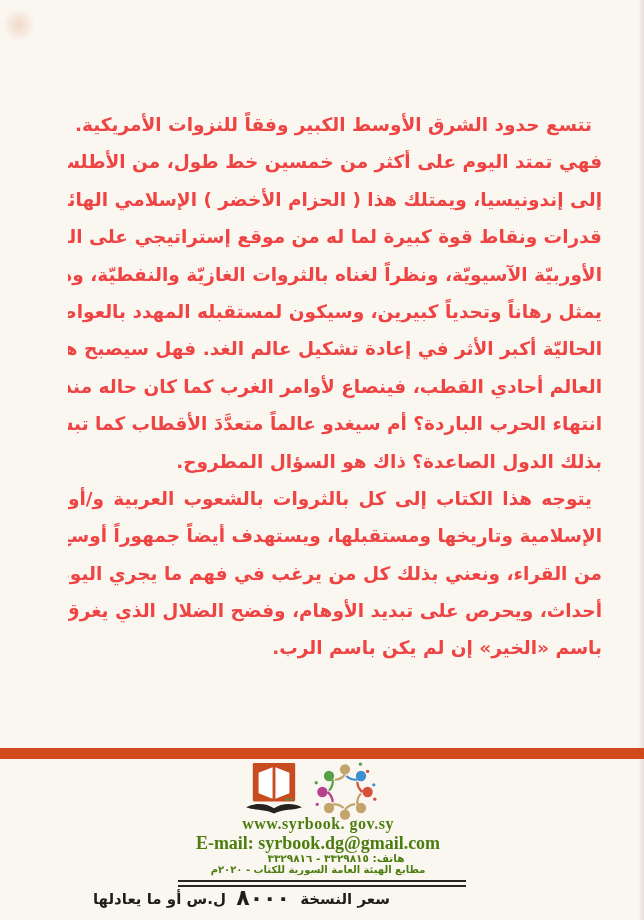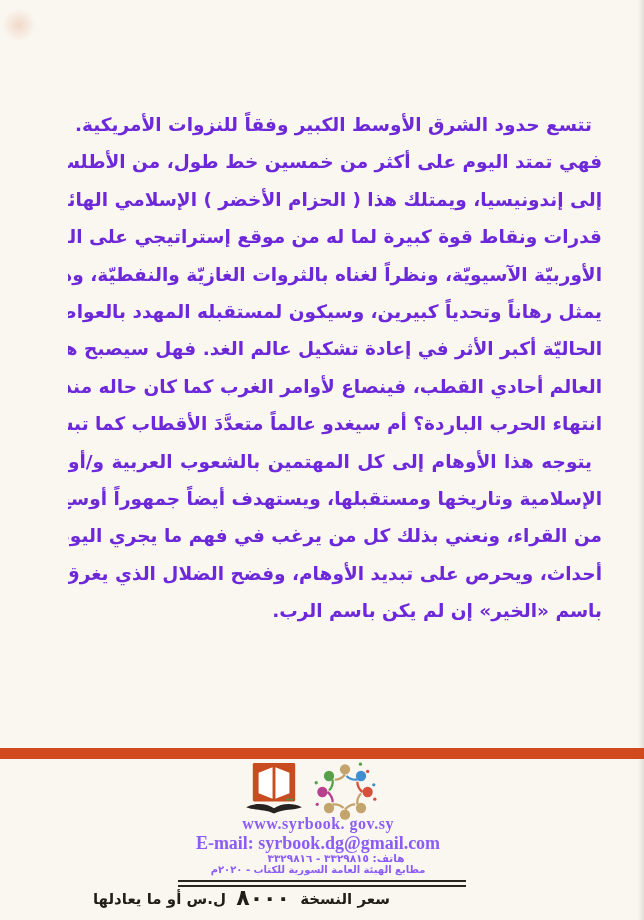--- a/index.html
+++ b/index.html
@@ -13,33 +13,33 @@
     position:absolute;left:2px;top:8px;width:34px;height:34px;border-radius:50%;
     background:radial-gradient(circle,rgba(210,110,55,.22),rgba(210,110,55,0) 70%);
   }
   .edge-shade{
     position:absolute;right:0;top:0;width:6px;height:920px;
     background:linear-gradient(to left,rgba(120,110,100,.18),rgba(120,110,100,0));
   }
   
   .blurb{
     position:absolute;left:68px;top:106px;width:534px;
-    direction:rtl;color:#6d28d9;font-weight:bold;font-size:18.5px;
+    direction:rtl;color:#ef4444;font-weight:bold;font-size:18.5px;
   }
   .blurb .line{
     height:37.4px;line-height:37.4px;overflow:hidden;
     text-align:justify;text-align-last:justify;white-space:nowrap;
   }
   .blurb .line.end{text-align:right;text-align-last:right;}
   .blurb .line.indent{padding-right:10px;}
   
   .stripe{position:absolute;left:0;top:748px;width:644px;height:11px;background:#d14a1d;}
   .book-logo{position:absolute;left:245px;top:763px;}
   .emblem{position:absolute;left:309px;top:760px;}
-  .f-line{position:absolute;left:0;width:636px;text-align:center;color:#8b5cf6;}
+  .f-line{position:absolute;left:0;width:636px;text-align:center;color:#4d7c0f;}
   .f-www{top:815px;font-family:"Liberation Serif",serif;font-weight:bold;font-size:16px;letter-spacing:.5px;}
   .f-mail{top:833px;font-family:"Liberation Serif",serif;font-weight:bold;font-size:18px;}
   .f-phone{top:852px;font-size:10.5px;font-weight:bold;direction:rtl;padding-left:18px;}
   .f-pub{top:864px;font-size:10px;font-weight:bold;direction:rtl;}
   .rule{
     position:absolute;left:178px;top:880px;width:288px;height:3px;
     border-top:2px solid #2b2520;border-bottom:2px solid #2b2520;
   }
   .f-price{
     position:absolute;left:150px;top:886px;width:240px;direction:rtl;text-align:right;
@@ -58,21 +58,22 @@
 <div class="blurb">
   <div class="line end indent">تتسع حدود الشرق الأوسط الكبير وفقاً للنزوات الأمريكية.</div>
   <div class="line">فهي تمتد اليوم على أكثر من خمسين خط طول، من الأطلسي</div>
   <div class="line">إلى إندونيسيا، ويمتلك هذا ( الحزام الأخضر ) الإسلامي الهائل</div>
   <div class="line">قدرات ونقاط قوة كبيرة لما له من موقع إستراتيجي على التخوم</div>
   <div class="line">الأوربيّة الآسيويّة، ونظراً لغناه بالثروات الغازيّة والنفطيّة، وهو</div>
   <div class="line">يمثل رهاناً وتحدياً كبيرين، وسيكون لمستقبله المهدد بالعواصف</div>
   <div class="line">الحاليّة أكبر الأثر في إعادة تشكيل عالم الغد. فهل سيصبح هذا</div>
   <div class="line">العالم أحادي القطب، فينصاع لأوامر الغرب كما كان حاله منذ</div>
   <div class="line">انتهاء الحرب الباردة؟ أم سيغدو عالماً متعدَّدَ الأقطاب كما تبشِّرُ</div>
-  <div class="line indent">يتوجه هذا الأوهام إلى كل المهتمين بالشعوب العربية و/أو</div>
+  <div class="line end">بذلك الدول الصاعدة؟ ذاك هو السؤال المطروح.</div>
+  <div class="line indent">يتوجه هذا الكتاب إلى كل بالثروات بالشعوب العربية و/أو</div>
   <div class="line">الإسلامية وتاريخها ومستقبلها، ويستهدف أيضاً جمهوراً أوسع</div>
   <div class="line">من القراء، ونعني بذلك كل من يرغب في فهم ما يجري اليوم من</div>
   <div class="line">أحداث، ويحرص على تبديد الأوهام، وفضح الضلال الذي يغرق</div>
   <div class="line end">باسم «الخير» إن لم يكن باسم الرب.</div>
 </div>
 
 <div class="stripe"></div>
 
 <svg class="book-logo" width="58" height="52" viewBox="0 0 60 54">
   <rect x="8" y="0" width="44" height="40" rx="1.5" fill="#c84c1f"></rect>

